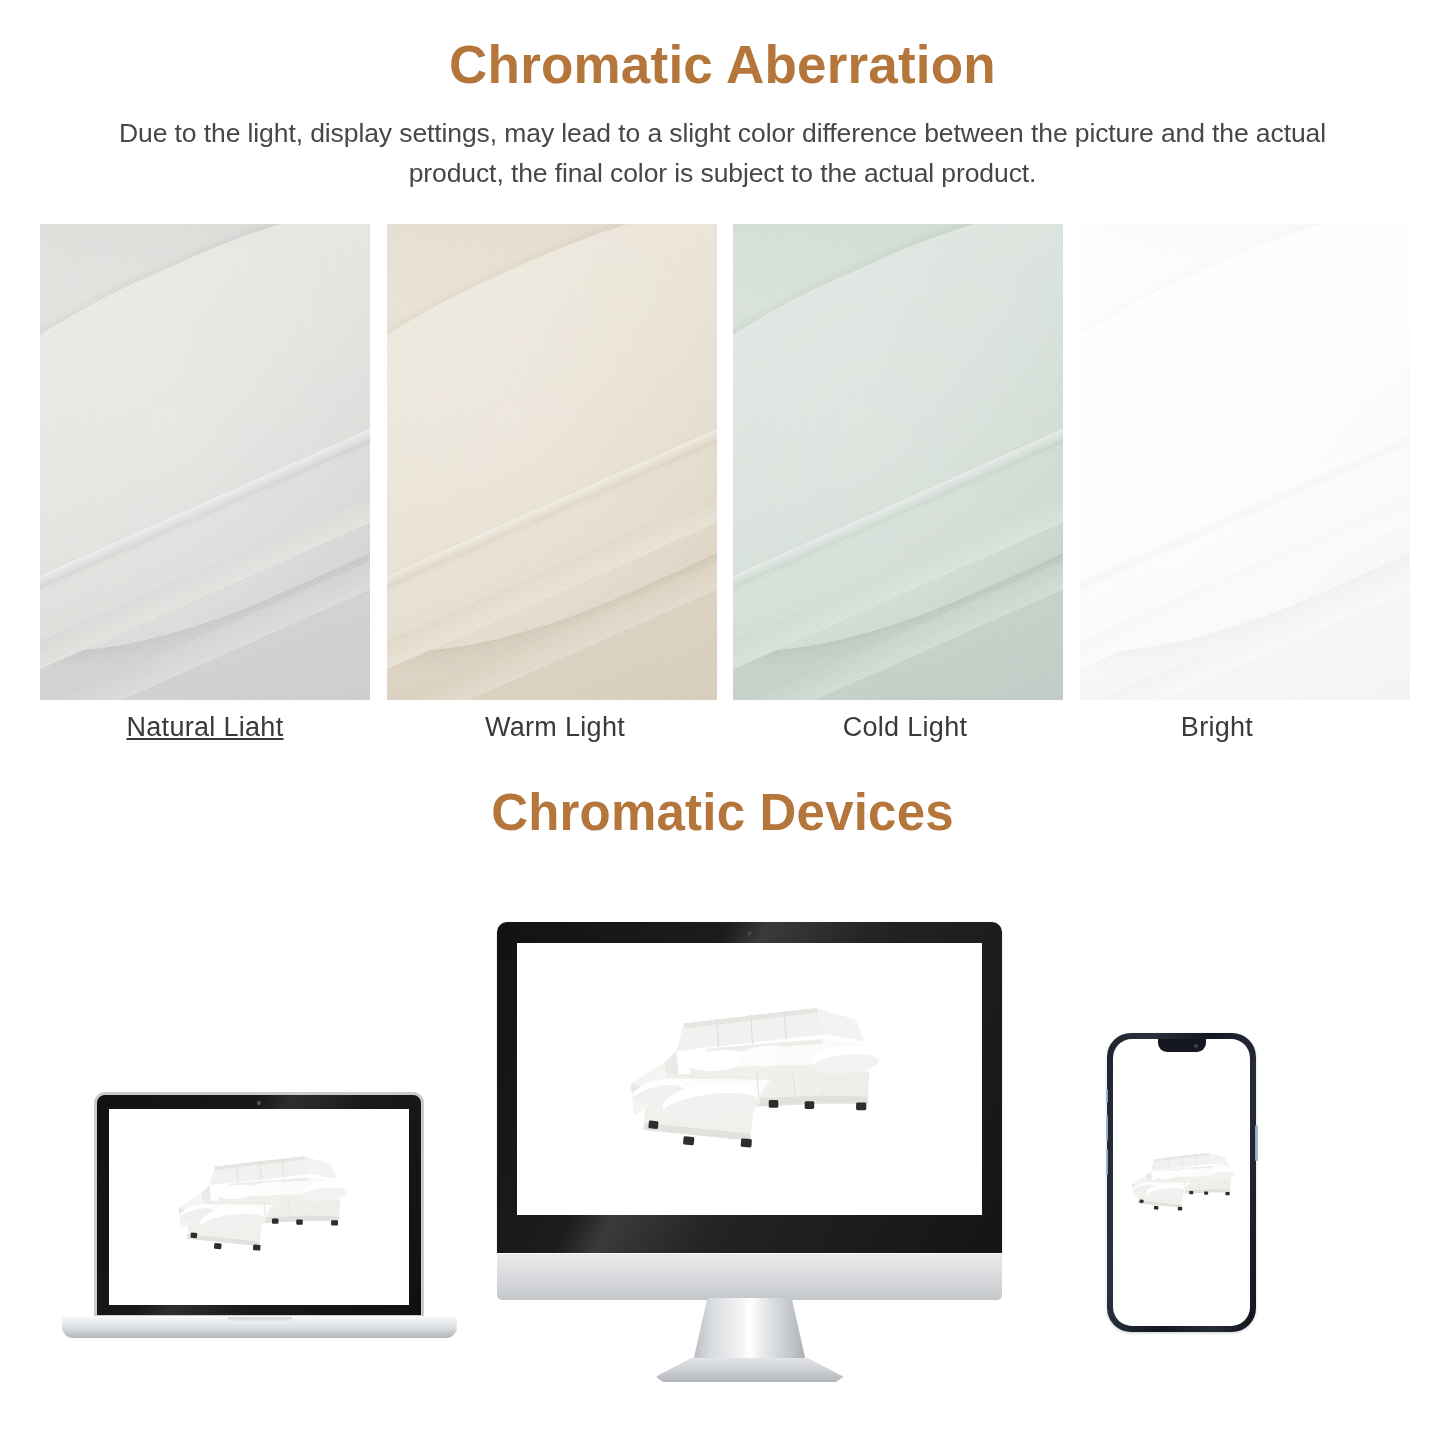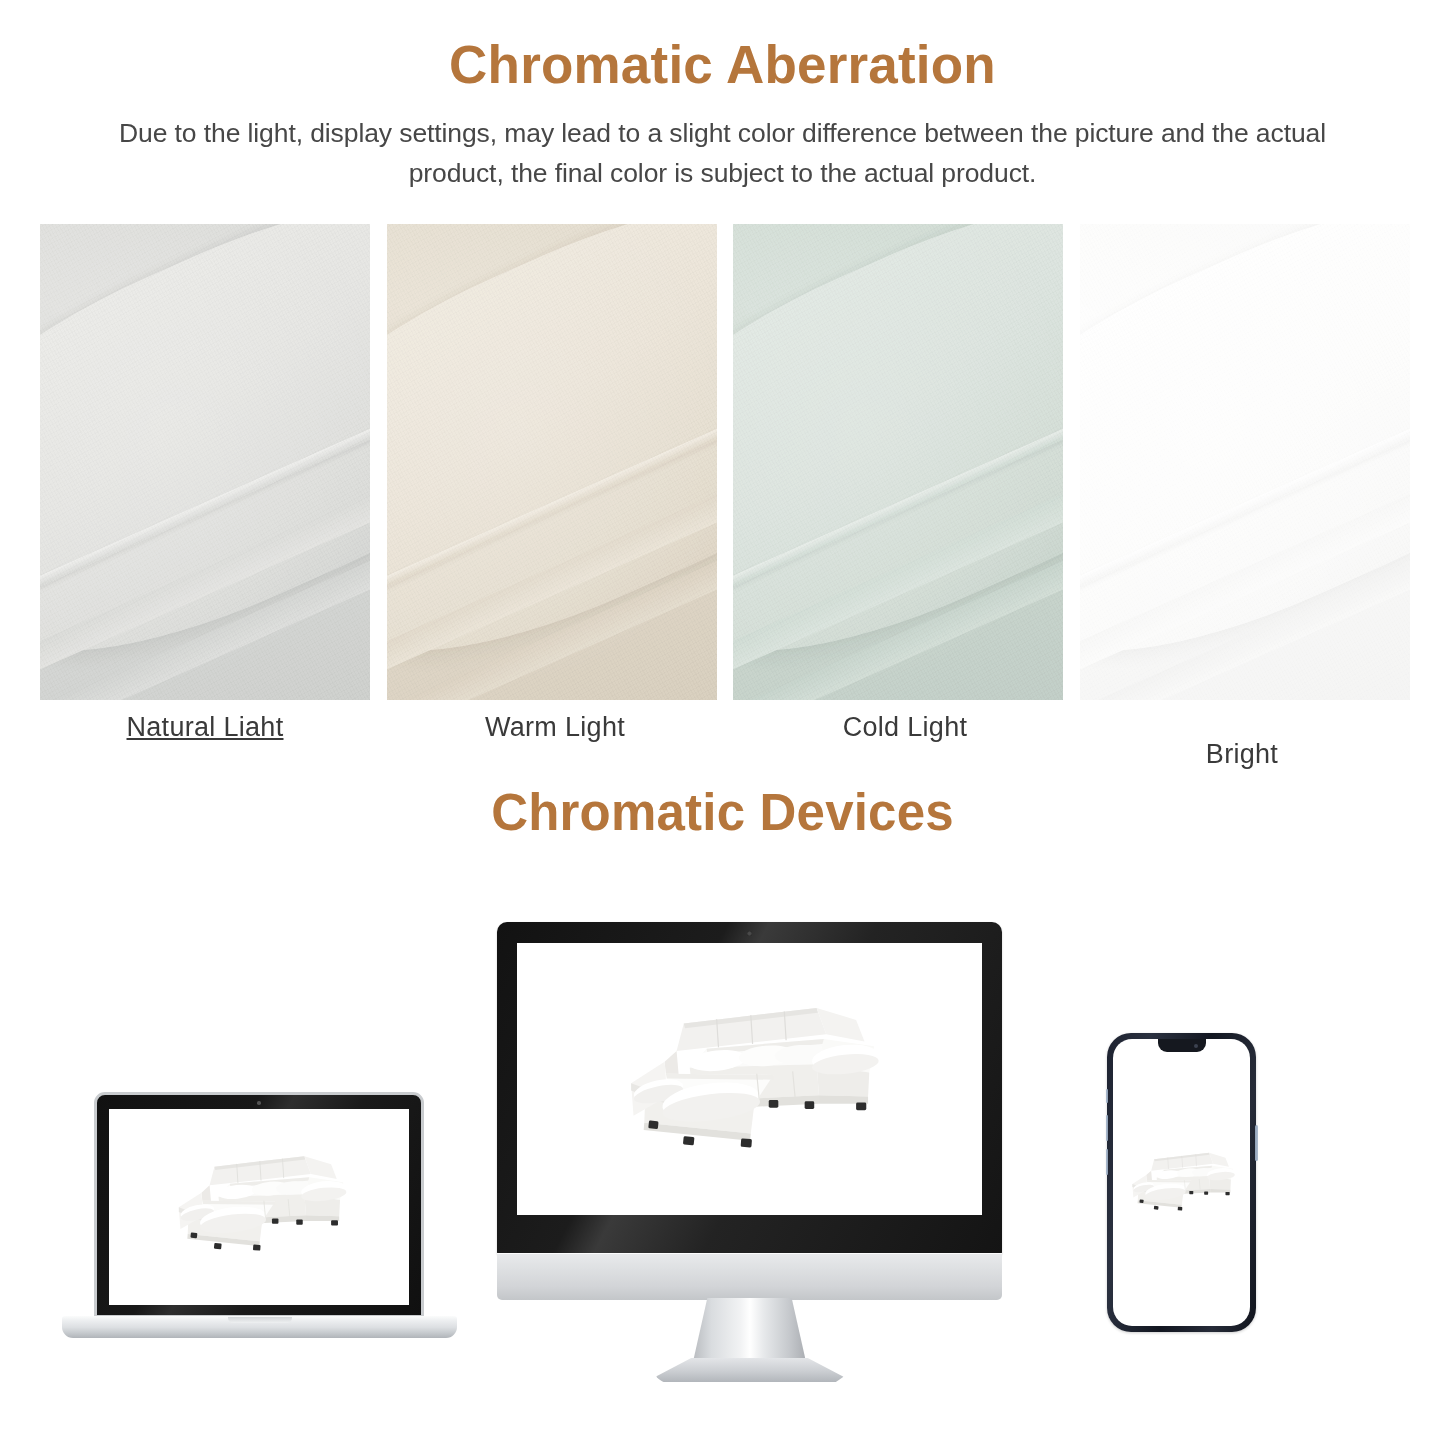--- a/index.html
+++ b/index.html
@@ -297,21 +297,21 @@
       <div class="fab-weave" style="opacity:.32;"></div>
       <div class="fab-vig"></div>
       <div class="fab-lift" style="background:rgba(255,255,255,.30);"></div>
     </div>
   </div>
 </div>
 
 <div class="panel-label" style="left:40px;width:330px;text-decoration:underline;">Natural Liaht</div>
 <div class="panel-label" style="left:390px;width:330px;">Warm Light</div>
 <div class="panel-label" style="left:740px;width:330px;">Cold Light</div>
-<div class="panel-label" style="left:1082px;width:320px;margin-top:27px;">Bright</div>
+<div class="panel-label" style="left:1057px;width:320px;">Bright</div>
 
 <div class="devices-title">Chromatic Devices</div>
 
 <div class="devices">
 
   <div class="laptop">
     <div class="lap-lid">
       <div class="lap-cam"></div>
       <div class="lap-screen">
         <div class="sofa" style="left:7%;top:16%;width:86%;height:62%;">

